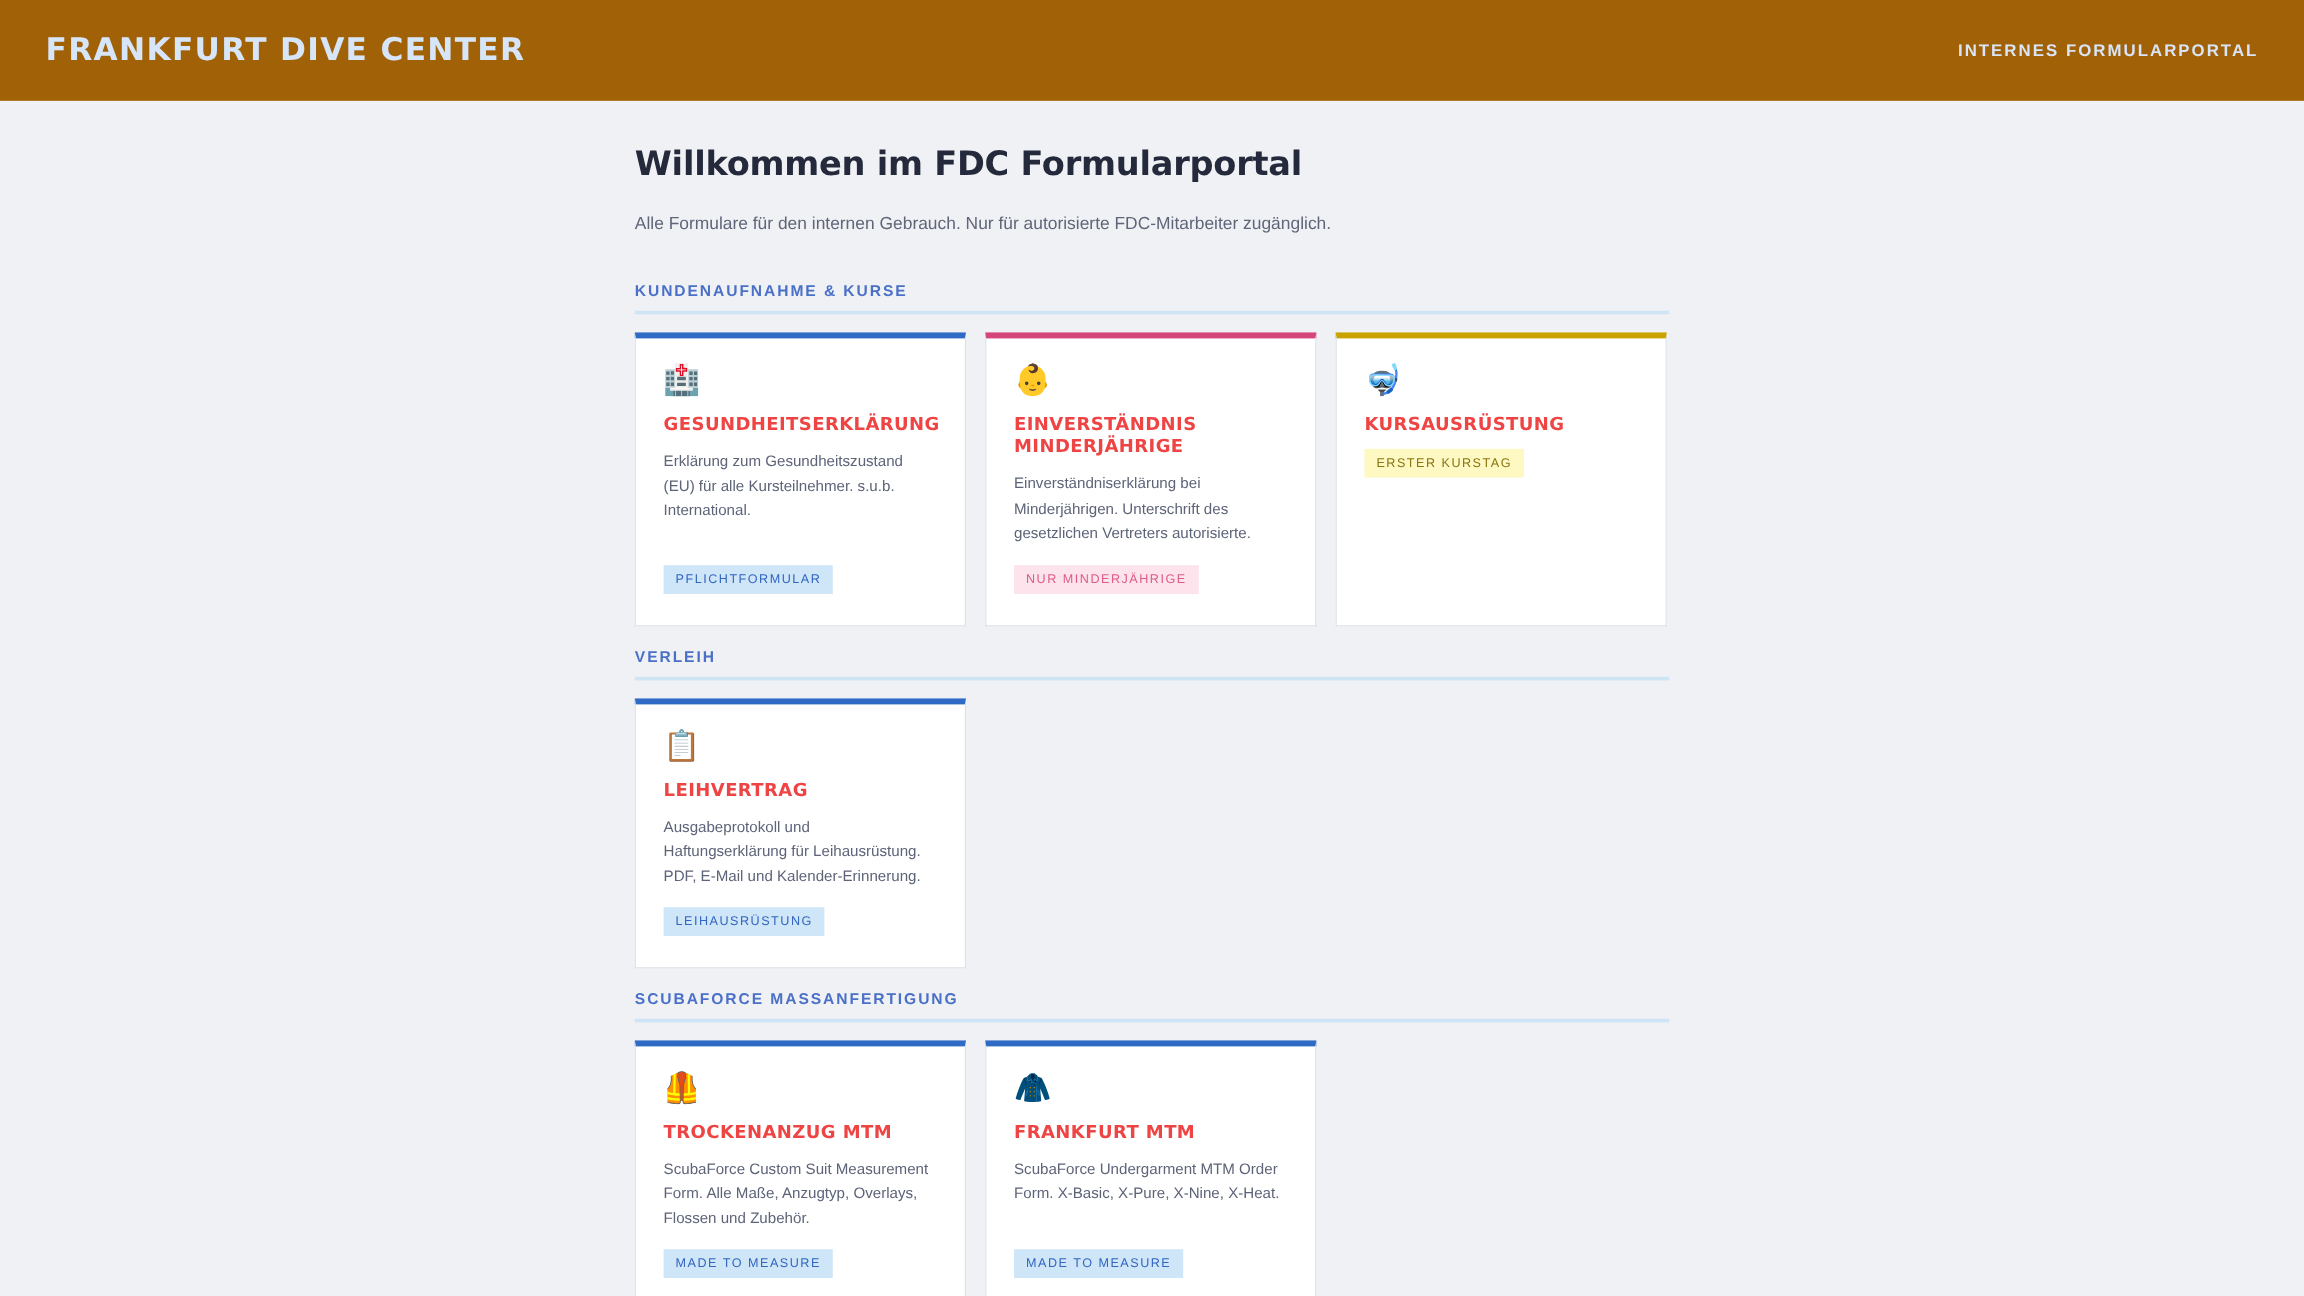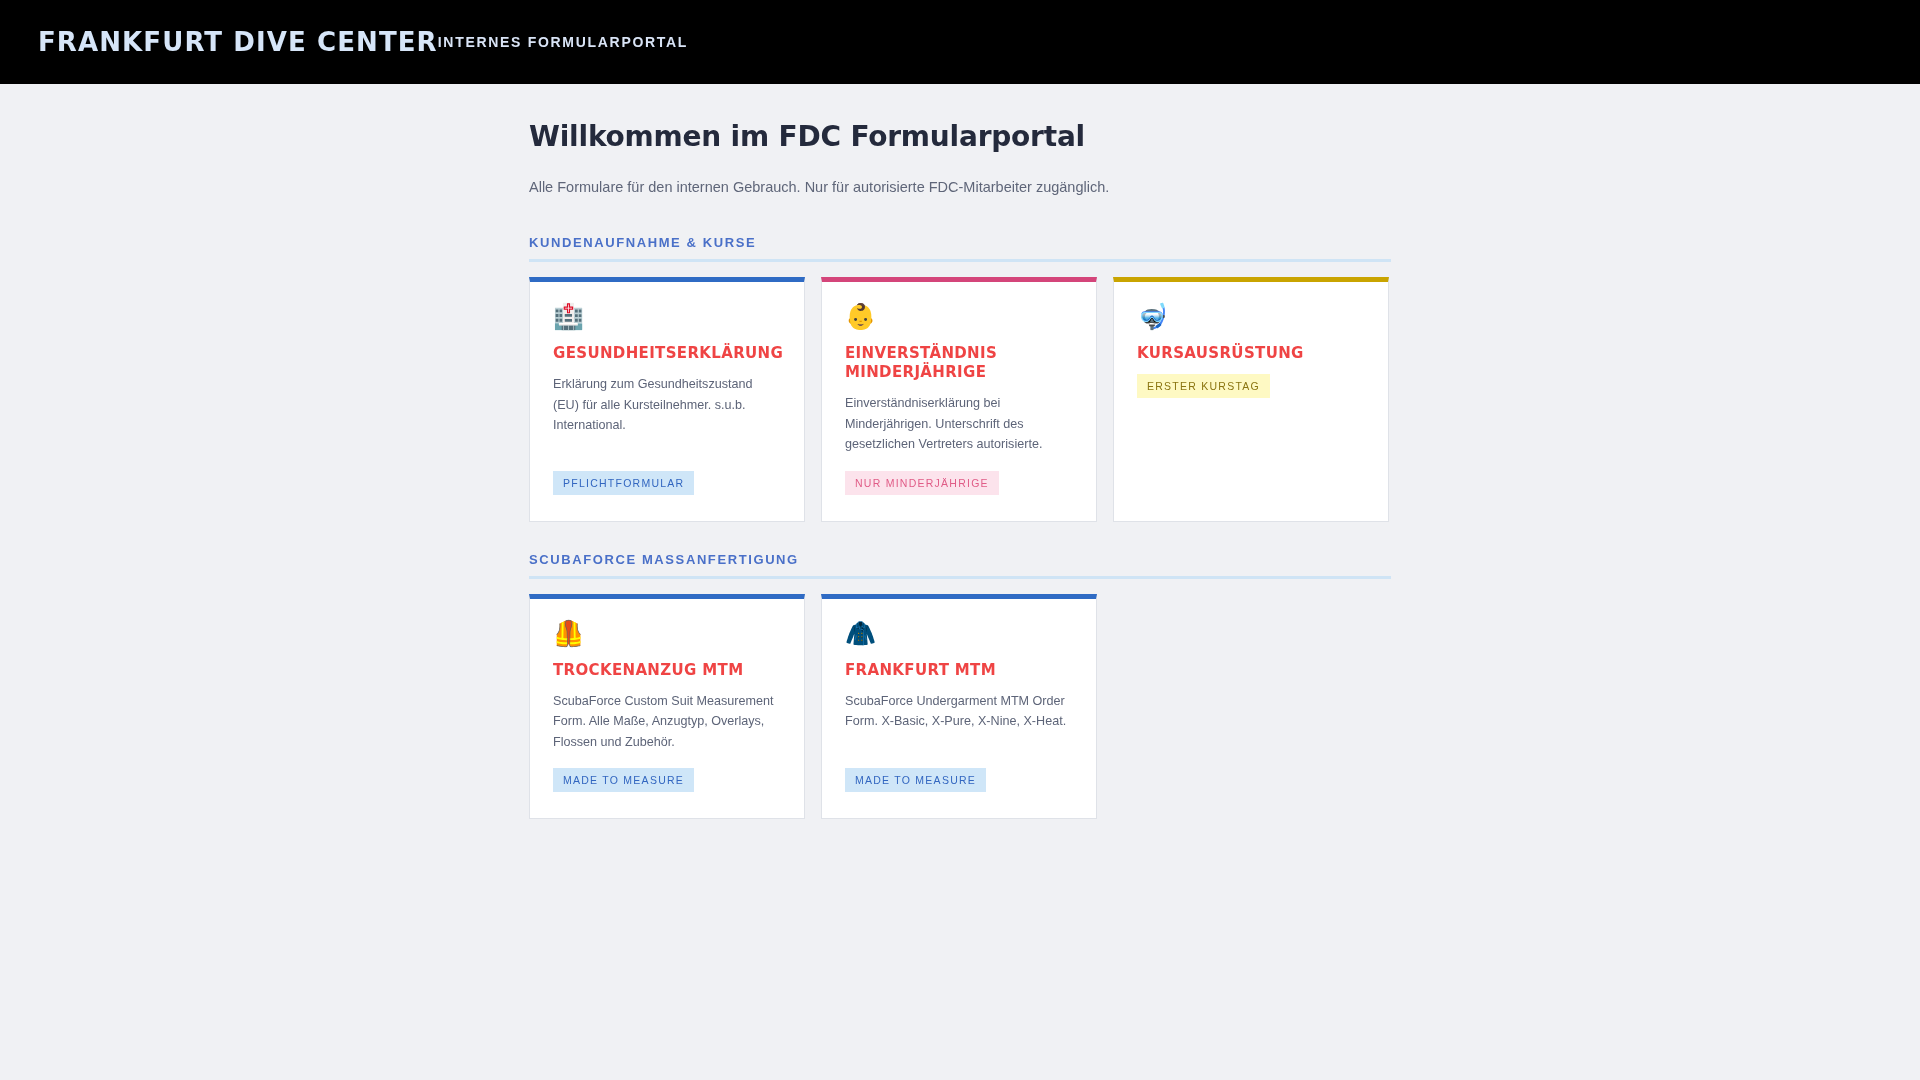--- a/index.html
+++ b/index.html
@@ -14,23 +14,24 @@
   body {
     background: #f0f1f4;
     font-family: "Liberation Sans", sans-serif;
     color: #2b3245;
     -webkit-font-smoothing: antialiased;
   }
 
   
   .site-header {
     height: 84px;
-    background: #000000;
+    background: #a16207;
     display: flex;
     align-items: center;
+    justify-content: space-between;
     padding: 0 38px;
   }
   .brand {
     font-size: 26px;
     font-weight: 700;
     letter-spacing: 1.1px;
     color: #d6e5f8;
     font-family: "DejaVu Sans", sans-serif;
   }
   .portal-tag {
@@ -55,21 +56,21 @@
     margin-bottom: 26px;
     font-family: "DejaVu Sans", sans-serif;
   }
   .page-subtitle {
     font-size: 14.5px;
     color: #5f6679;
     margin-bottom: 40px;
   }
 
   
-  .section { margin-bottom: 30px; }
+  .section { margin-bottom: 18px; }
 
   .section-title {
     font-size: 13px;
     font-weight: 700;
     letter-spacing: 1.6px;
     color: #4a70c8;
     margin-bottom: 9px;
   }
   .section-rule {
     height: 3px;
@@ -155,20 +156,32 @@
             <span class="badge" style="background: rgb(252, 227, 236); color: rgb(224, 92, 135);">NUR MINDERJÄHRIGE</span>
           </div>
           <div class="card" style="border-top-color: rgb(201, 164, 0);">
             <div class="card-icon">🤿</div>
             <div class="card-title">KURSAUSRÜSTUNG</div>
             <span class="badge" style="background: #fef9c3; color: rgb(138, 116, 16);">ERSTER KURSTAG</span>
           </div>
         </div>
       </section>
       <section class="section">
+        <div class="section-title">VERLEIH</div>
+        <div class="section-rule"></div>
+        <div class="card-grid">
+          <div class="card" style="border-top-color: rgb(47, 107, 196);">
+            <div class="card-icon">📋</div>
+            <div class="card-title">LEIHVERTRAG</div>
+            <div class="card-desc">Ausgabeprotokoll und Haftungserklärung für Leihausrüstung. PDF, E-Mail und Kalender-Erinnerung.</div>
+            <span class="badge" style="background: rgb(207, 230, 248); color: rgb(50, 102, 192);">LEIHAUSRÜSTUNG</span>
+          </div>
+        </div>
+      </section>
+      <section class="section">
         <div class="section-title">SCUBAFORCE MASSANFERTIGUNG</div>
         <div class="section-rule"></div>
         <div class="card-grid">
           <div class="card" style="border-top-color: rgb(47, 107, 196);">
             <div class="card-icon">🦺</div>
             <div class="card-title">TROCKENANZUG MTM</div>
             <div class="card-desc">ScubaForce Custom Suit Measurement Form. Alle Maße, Anzugtyp, Overlays, Flossen und Zubehör.</div>
             <span class="badge" style="background: rgb(207, 230, 248); color: rgb(50, 102, 192);">MADE TO MEASURE</span>
           </div>
           <div class="card" style="border-top-color: rgb(47, 107, 196);">

